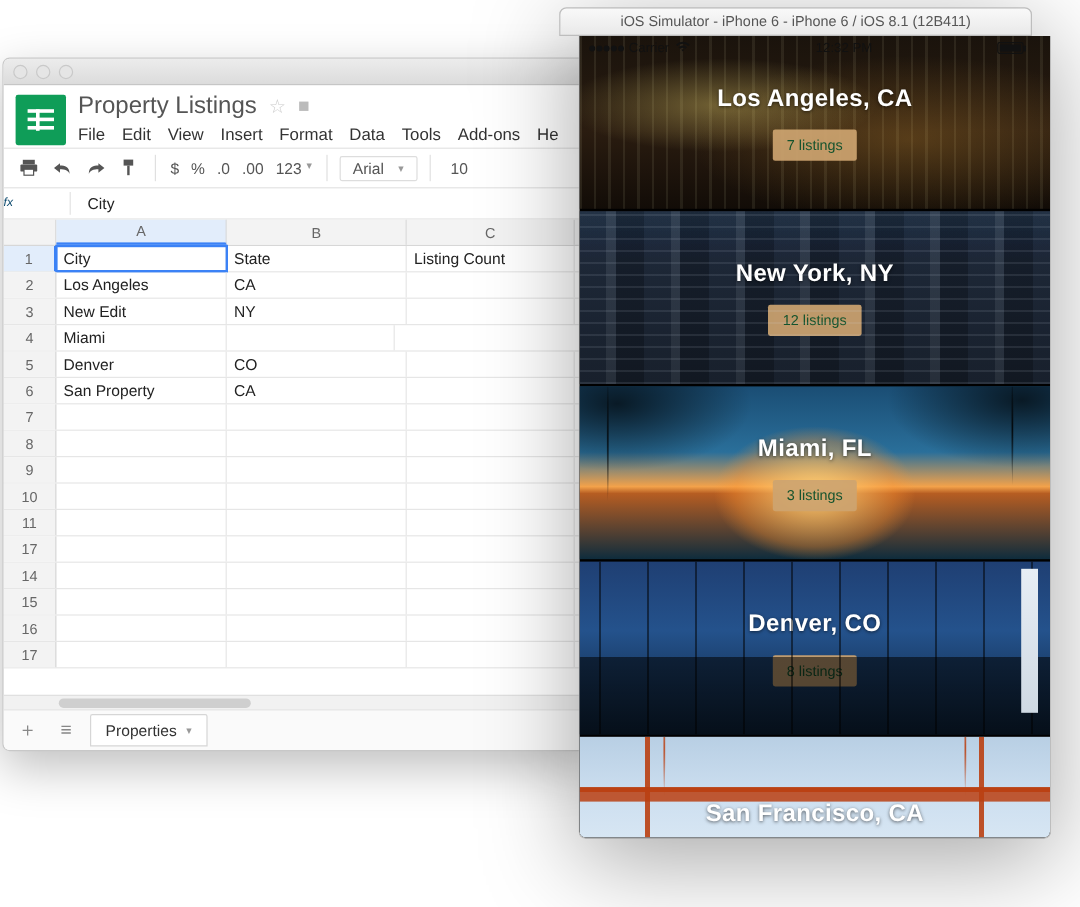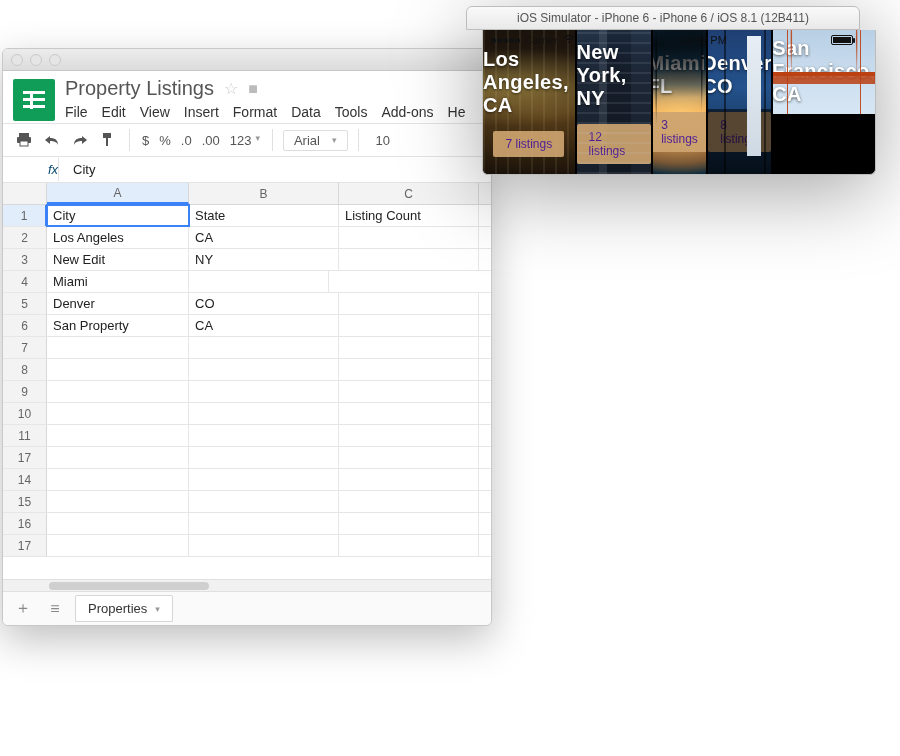--- a/index.html
+++ b/index.html
@@ -87,21 +87,21 @@
   .font-select .caret { font-size:9px; color:#999; }
   .size-select { display:flex; align-items:center; border:1px solid transparent; padding:2px 6px; font-size:13px; color:#555; }
 
   .formula-bar {
     display:flex;
     align-items:center;
     height:26px;
     border-bottom:1px solid #e3e3e3;
     font-size:13px;
   }
-  .fx-label { width:56px; text-align:right; font-style:italic; color:#0c4a6e; border-right:1px solid #e3e3e3; padding:4px 0; font-size:13px; }
+  .fx-label { width:56px; text-align:left; font-style:italic; color:#0c4a6e; border-right:1px solid #e3e3e3; padding:4px 0; font-size:10px; }
   .fx-input { padding-left:14px; color:#222; }
 
   
   .grid {
     flex:1;
     position:relative;
     overflow:hidden;
     font-size:13px;
     color:#222;
   }
@@ -199,36 +199,36 @@
     z-index:5;
   }
   .status-left { display:flex; align-items:center; gap:4px; }
   .status-dots { display:flex; gap:1px; }
   .status-dots span { width:5px; height:5px; border-radius:50%; background:#111; }
   .wifi { font-size:12px; }
   .batt { width:22px; height:10px; border:1px solid #111; border-radius:2px; position:relative; }
   .batt::after { content:""; position:absolute; right:-3px; top:2px; width:2px; height:5px; background:#111; border-radius:1px; }
   .batt-fill { position:absolute; left:1px; top:1px; bottom:1px; width:18px; background:#111; }
 
-  .cards { display:flex; flex-direction:row; gap:2px; }
+  .cards { display:flex; flex-direction:column; gap:2px; }
   .card {
     height:144px;
     position:relative;
     display:flex; flex-direction:column;
     align-items:center; justify-content:center;
     color:#fff;
     text-shadow:0 1px 3px rgba(0,0,0,0.6);
     overflow:hidden;
   }
   .card:last-child { height:84px; justify-content:flex-end; padding-bottom:8px; }
   .card-title { font-size:20px; font-weight:700; letter-spacing:0.3px; }
   .card-badge {
     margin-top:14px;
     background:rgba(205,164,112,0.92);
-    color:#4c1d95;
+    color:#14532d;
     font-size:12px;
     padding:6px 12px;
     border-radius:2px;
     text-shadow:none;
   }
   
   .bg-la {
     background:
       radial-gradient(200px 60px at 30% 40%, rgba(255,230,120,.35), transparent 65%),
       radial-gradient(260px 100px at 70% 60%, rgba(255,180,60,.22), transparent 70%),

